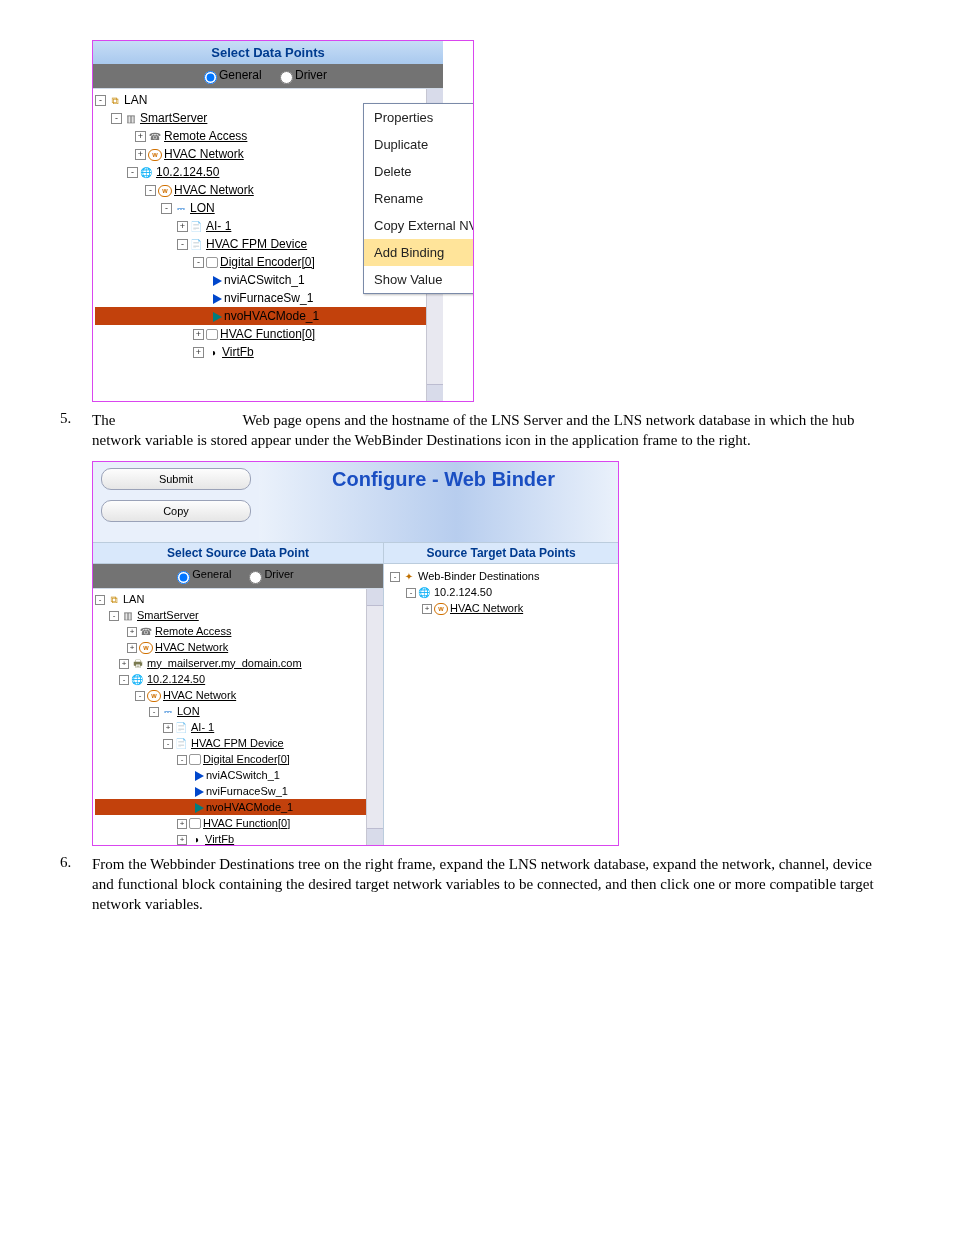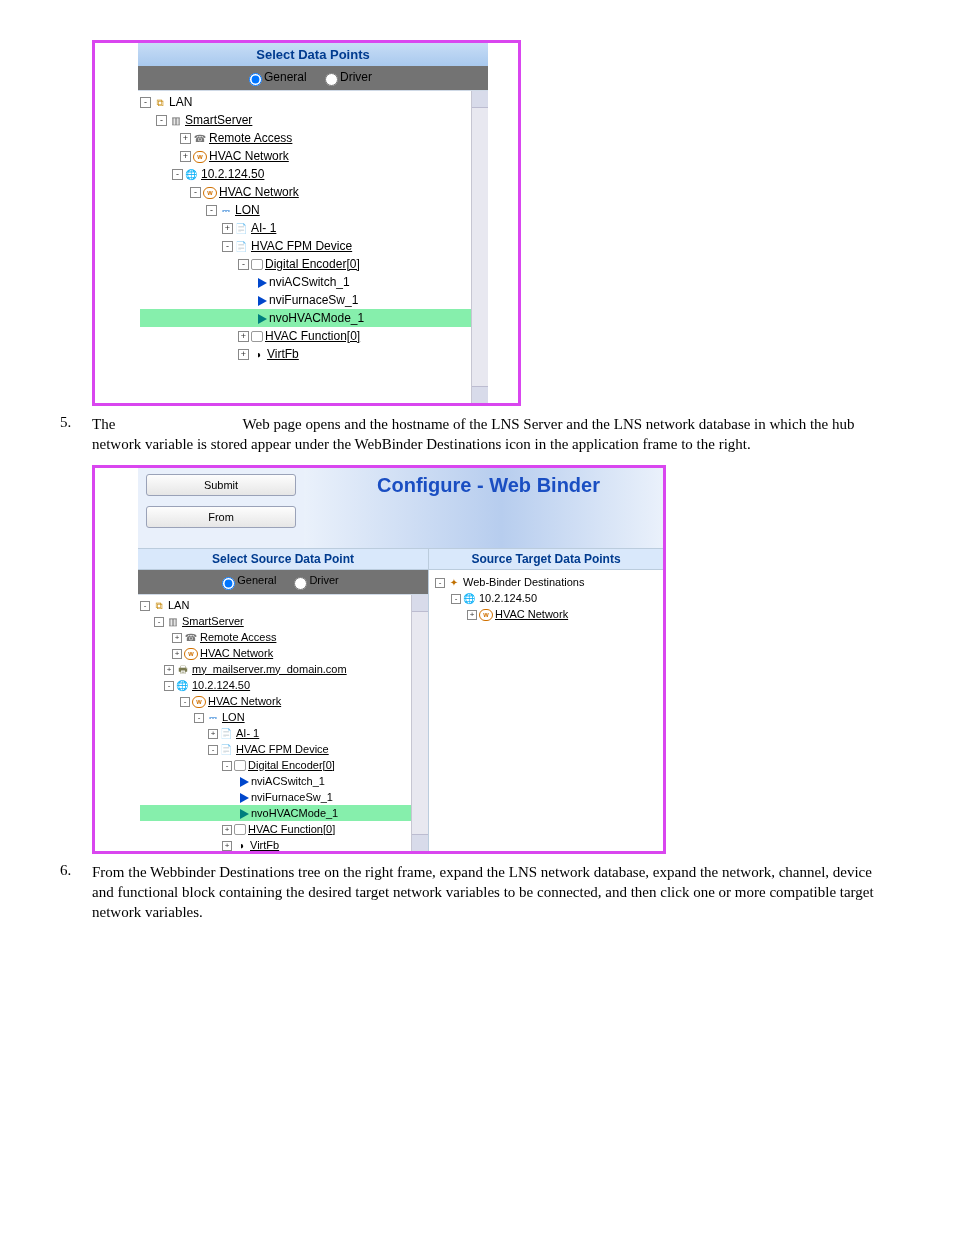--- a/index.html
+++ b/index.html
@@ -16,27 +16,26 @@
   }
   .step-num {
     width: 32px;
     flex-shrink: 0;
   }
   .step-text {
     flex: 1;
     line-height: 1.35;
   }
   .screenshot {
-    border: 3px solid #d946ef;
+    border: 1px solid #d946ef;
     background: #fff;
     font-family: Tahoma, Arial, sans-serif;
     font-size: 12px;
     color: #000;
     overflow: hidden;
-    padding-left: 43px;
   }
   .screenshot1 {
     width: 380px;
     margin-left: 32px;
     margin-bottom: 4px;
     position: relative;
   }
   .screenshot2 {
     width: 525px;
     margin-left: 32px;
@@ -112,21 +111,21 @@
   .i-serv { color:#666; }
   .i-access { color:#777; }
   .i-lon { color:#d07000; font-weight:bold; border:1px solid #d07000; border-radius:6px; font-size:7px; width:12px; height:10px; line-height:9px; }
   .i-mail { color:#7a7a50; }
   .i-globe { color:#267; }
   .i-dev { color:#06c; }
   .i-fb { border:1px solid #999; border-radius:2px; width:10px; height:9px; }
   .i-nv-in { width:0; height:0; border-top:5px solid transparent; border-bottom:5px solid transparent; border-left:9px solid #0047cc; }
   .i-nv-out { width:0; height:0; border-top:5px solid transparent; border-bottom:5px solid transparent; border-left:9px solid #0aa; position:relative; }
   .i-nv-sel { border-left-color:#007e7e; }
-  .sel { background:#86efac; }
+  .sel { background:#c2410c; }
   .ctx-menu {
     position:absolute;
     left:270px; top:62px;
     width:142px;
     background:#fff;
     border:1px solid #7a8aa8;
     box-shadow:1px 1px 2px rgba(0,0,0,0.25);
     z-index:5;
   }
   .ctx-item {
@@ -147,21 +146,21 @@
     background:#e9f0fb;
     padding:6px 8px 10px 8px;
   }
   .ss2-buttons button {
     width:100%;
     height:22px;
     font-family:Tahoma, Arial, sans-serif;
     font-size:11px;
     background:linear-gradient(#fdfdfd,#e6e6e6);
     border:1px solid #9aa2b8;
-    border-radius:3px;
+    border-radius:10px;
     margin-bottom:10px;
   }
   .ss2-title {
     flex:1;
     padding:6px 0 0 0;
     text-align:center;
     font-size:20px;
     font-weight:bold;
     color:#1a4ec2;
     background:linear-gradient(90deg,#eaf1fb 0%, #b7cdee 55%, #eaf1fb 100%);
@@ -198,36 +197,45 @@
         <div class="node" style="padding-left:118px;"><span class="icon i-nv-in"></span><span class="plain">nviACSwitch_1</span></div>
         <div class="node" style="padding-left:118px;"><span class="icon i-nv-in"></span><span class="plain">nviFurnaceSw_1</span></div>
         <div class="node sel" style="padding-left:118px;"><span class="icon i-nv-out i-nv-sel"></span><span class="plain">nvoHVACMode_1</span></div>
         <div class="node" style="padding-left:98px;"><span class="exp">+</span><span class="icon i-fb"></span><a href="#">HVAC Function[0]</a></div>
         <div class="node" style="padding-left:98px;"><span class="exp">+</span><span class="icon">◑</span><a href="#">VirtFb</a></div>
       </div>
       <div class="scrollbar"></div>
     </div>
   </div>
 
+  <div class="ctx-menu">
+    <div class="ctx-item">Properties</div>
+    <div class="ctx-item">Duplicate</div>
+    <div class="ctx-item">Delete</div>
+    <div class="ctx-item">Rename</div>
+    <div class="ctx-item">Copy External NV</div>
+    <div class="ctx-item hover">Add Binding</div>
+    <div class="ctx-item ctx-last">Show Value</div>
+  </div>
 </div>
 
 <div class="step">
   <div class="step-num">5.</div>
   <div class="step-text">
     <span>The</span>
     <span style="display:inline-block; width:120px;"></span>
     <span>Web page opens and the hostname of the LNS Server and the LNS network database in which the hub network variable is stored appear under the WebBinder Destinations icon in the application frame to the right.</span>
   </div>
 </div>
 
 <div class="screenshot screenshot2">
   <div class="ss2-top">
     <div class="ss2-buttons">
       <button>Submit</button>
-      <button>From</button>
+      <button>Copy</button>
     </div>
     <div class="ss2-title">Configure - Web Binder</div>
   </div>
   <div class="ss2-body">
     <div class="ss2-left">
       <div class="panel-title-sub">Select Source Data Point</div>
       <div class="radio-row" style="font-size:11px;">
         <input type="radio" checked="" style=""><label>General</label>
         <input type="radio" style=""><label>Driver</label>
       </div>

